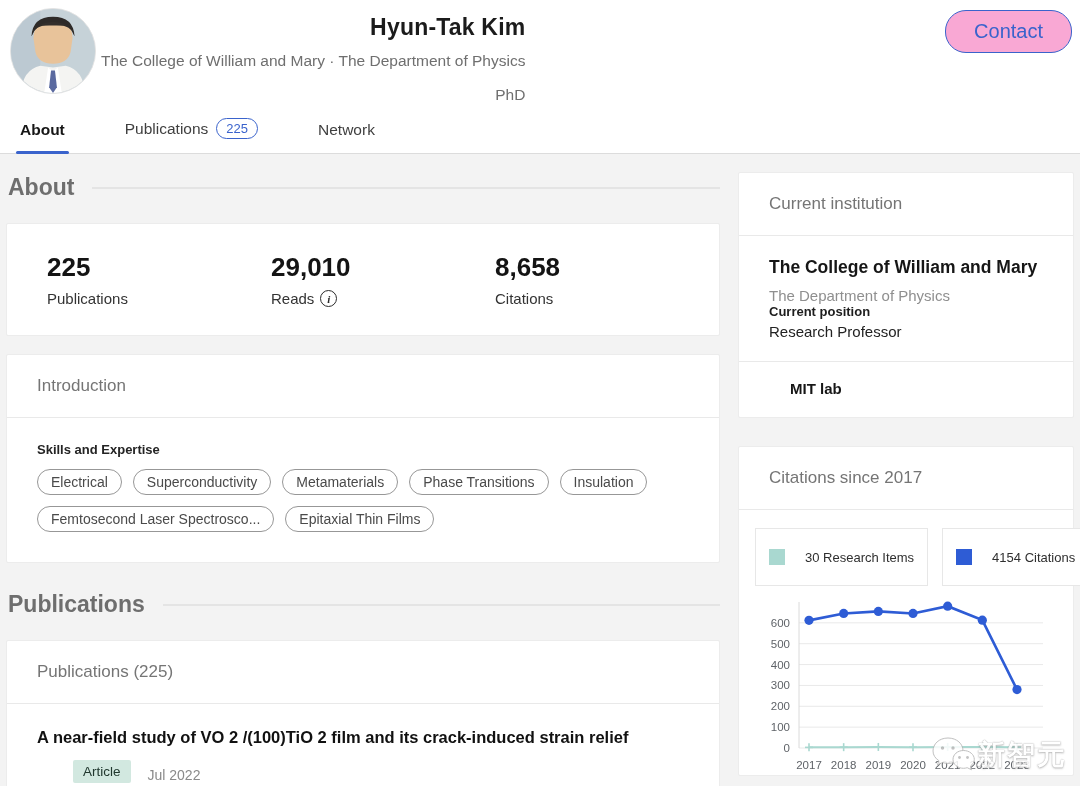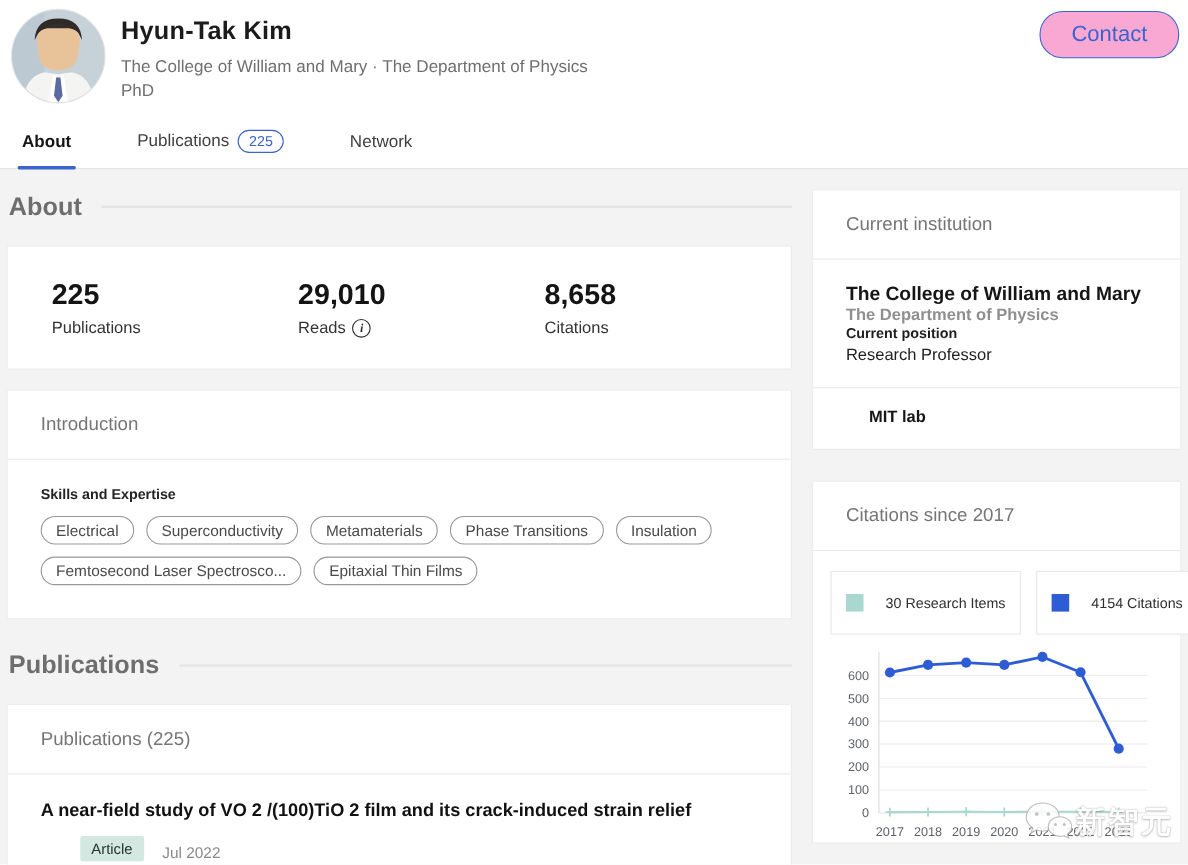--- a/index.html
+++ b/index.html
@@ -4,24 +4,24 @@
 <style>
   * { margin:0; padding:0; box-sizing:border-box; }
   html,body { width:1080px; height:786px; overflow:hidden; background:#fff;
     font-family:"Liberation Sans","DejaVu Sans",sans-serif; color:#222; }
 
   
   .top-header { background:#fff; position:relative; height:104px; }
   .avatar { position:absolute; left:10px; top:8px; width:86px; height:86px;
     border-radius:50%; overflow:hidden; border:1px solid #e3e3e3; background:#cfd8dd; cursor:pointer; }
   .avatar svg { width:100%; height:100%; display:block; }
-  .id-block { position:absolute; left:110px; top:14px; }
+  .id-block { position:absolute; left:101px; top:14px;text-align:right; }
   .person-name { font-size:23px; font-weight:bold; color:#1b1b1b; letter-spacing:.2px; }
   .affil { margin-top:11px; font-size:15.5px; color:#6f6f6f; }
-  .degree { margin-top:4px; font-size:15.5px; color:#6f6f6f; }
+  .degree { margin-top:16px; font-size:15.5px; color:#6f6f6f; }
   .contact-btn { position:absolute; right:8px; top:10px; padding:9px 28px;
     border:1px solid #3a63cc; border-radius:21px; background:#f9a8d4; color:#3a63cc;
     font-size:20px; cursor:pointer; font-family:inherit; }
 
   
   .tabbar { display:flex; align-items:flex-end; padding-left:16px; height:50px;
     border-bottom:1px solid #dcdcdc; background:#fff; }
   .tab { display:flex; align-items:center; gap:8px; padding:0 4px 14px 4px;
     margin-right:52px; font-size:15.5px; color:#3f3f3f; cursor:pointer; position:relative; }
   .tab.active { color:#161616; font-weight:bold; }
@@ -66,21 +66,21 @@
   .pub-section { margin-top:28px; }
   .pub-item { padding:24px 30px; }
   .pub-title { font-size:16.5px; font-weight:bold; color:#111; cursor:pointer; }
   .pub-meta { margin-top:13px; display:flex; align-items:flex-end; gap:17px;padding-left:36px; }
   .pub-type { background:#d2e8e0; color:#21382f; font-size:13.5px; padding:4px 10px; border-radius:2px; }
   .pub-date { font-size:14px; color:#8a8a8a; }
 
   
   .side-sec { padding:21px 30px; }
   .inst-name { font-size:17.5px; font-weight:bold; color:#161616; cursor:pointer; }
-  .inst-dept { font-size:15px; color:#8f8f8f; cursor:pointer;font-weight:bold; }
+  .inst-dept { margin-top:9px; font-size:15px; color:#8f8f8f; cursor:pointer; }
   .pos-label { font-size:13px; font-weight:bold; color:#1d1d1d; }
   .pos-value { margin-top:4px; font-size:15px; color:#222; }
   .lab-name { font-size:15px; font-weight:bold; color:#161616; cursor:pointer;margin-left:21px; }
 
   .legend-row { display:flex; gap:14px; padding:18px 14px 4px 16px; }
   .legend-box { display:flex; align-items:center; border:1px solid #e7e7e7;
     background:#fff; padding:20px 13px; gap:20px; }
   .legend-swatch { width:16px; height:16px; flex:none; }
   .legend-label { font-size:13px; color:#2f2f2f; white-space:nowrap; }
 

